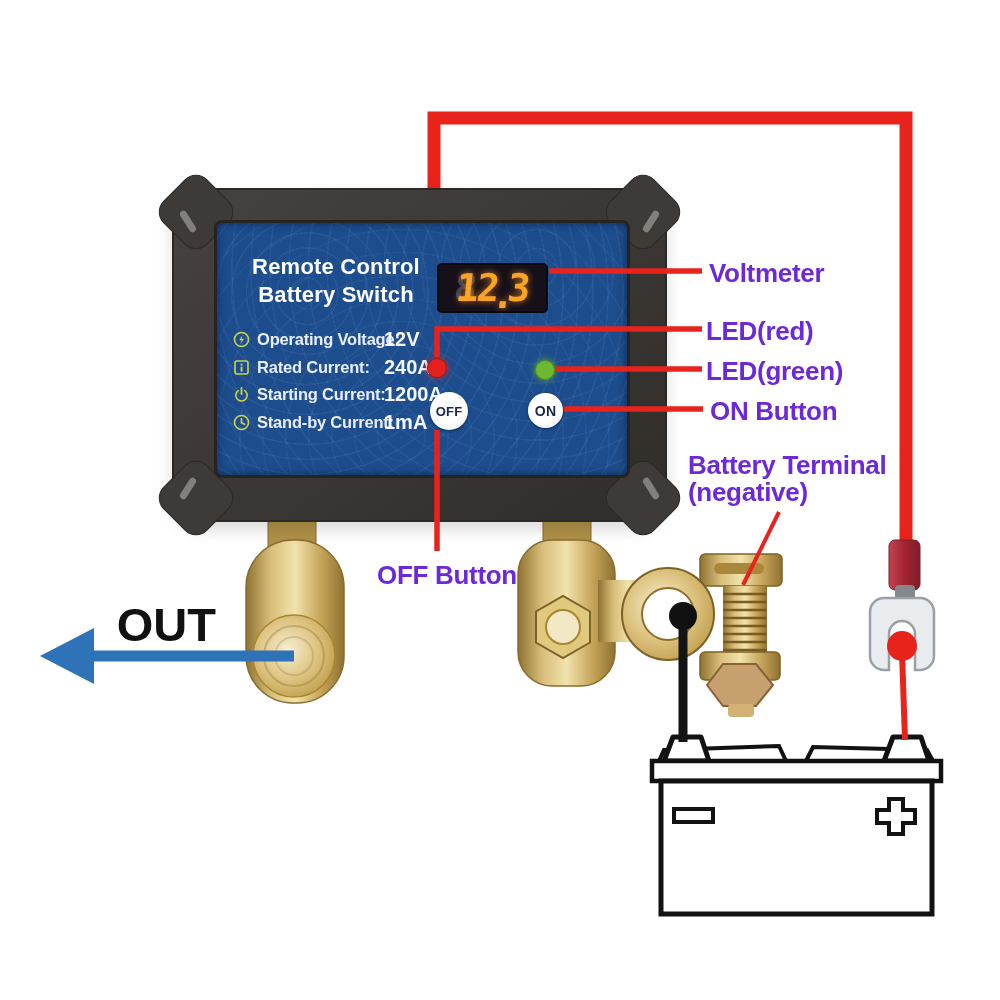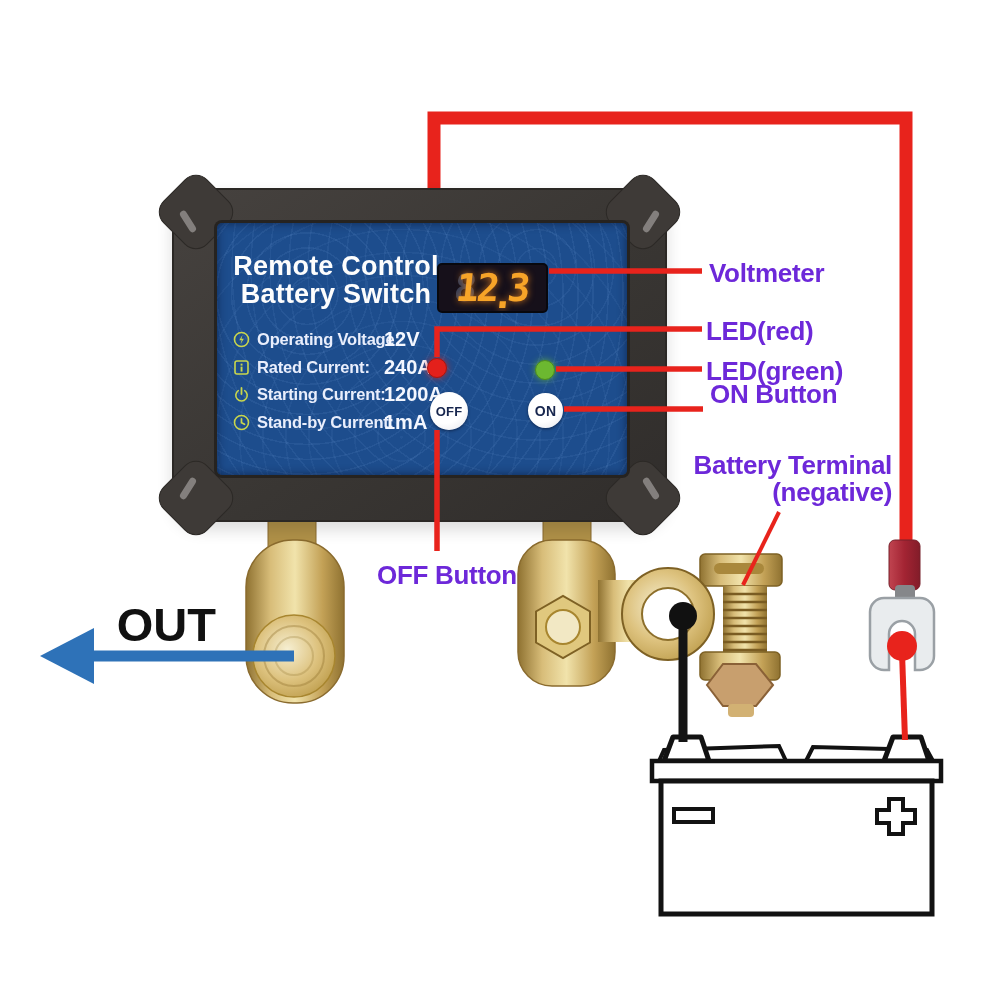--- a/index.html
+++ b/index.html
@@ -37,21 +37,21 @@
     position:absolute; left:45px; top:35px; width:410px; height:252px;
     border-radius:5px;
     background:
       repeating-radial-gradient(circle at 22% 28%, rgba(125,170,230,.10) 0 1.5px, transparent 1.5px 15px),
       repeating-radial-gradient(circle at 78% 18%, rgba(125,170,230,.09) 0 1.5px, transparent 1.5px 19px),
       repeating-radial-gradient(circle at 45% 85%, rgba(125,170,230,.07) 0 1.5px, transparent 1.5px 23px),
       #1d4d8d;
     box-shadow:inset 0 0 10px rgba(0,10,35,.55), 0 0 0 3px #262320;
   }
   .title { position:absolute; left:14px; top:30px; width:210px; text-align:center;
-    color:#fdfdfd; font-size:27px; font-weight:700; line-height:27.5px; letter-spacing:.2px; }
+    color:#fdfdfd; font-size:22px; font-weight:700; line-height:27.5px; letter-spacing:.2px; }
 
   .specs { position:absolute; left:16px; top:103px; width:230px; }
   .spec-row { position:relative; height:27.5px; display:flex; align-items:center; }
   .spec-icon { width:17px; height:17px; margin-right:7px; flex:none; }
   .spec-label { font-size:16.5px; font-weight:600; color:#e9eefc; white-space:nowrap; letter-spacing:-.2px; }
   .spec-value { position:absolute; left:151px; font-size:20px; font-weight:700; color:#f4f7ff; white-space:nowrap; }
 
   .display {
     position:absolute; left:265px; top:75px; width:111px; height:50px;
     background:#16101a; border:2px solid #08080d; border-radius:5px;
@@ -80,22 +80,22 @@
     letter-spacing:.2px;
   }
   .btn-off { left:258px; top:204px; width:38px; height:38px; font-size:13px; }
   .btn-on  { left:356px; top:205px; width:35px; height:35px; font-size:14px; }
 
   
   .ann { position:absolute; color:#6d28d9; font-size:26px; font-weight:700; letter-spacing:-.3px; white-space:nowrap; }
   .ann-voltmeter { left:709px; top:258px; }
   .ann-led-red   { left:706px; top:316px; }
   .ann-led-green { left:706px; top:356px; }
-  .ann-on        { left:710px; top:379px; }
-  .ann-batt      { left:688px; top:452px; width:204px; text-align:right; line-height:27px; white-space:normal; }
+  .ann-on        { left:710px; top:396px; }
+  .ann-batt      { left:688px; top:452px; width:204px; text-align:left; line-height:27px; white-space:normal; }
   .ann-off       { left:377px; top:560px; width:124px; text-align:left; }
   .ann-out       { left:100px; top:597px; width:116px; text-align:right;
                    font-size:47px; font-weight:700; letter-spacing:0; color:#111; }
 </style>
 </head>
 <body>
 
 <div class="stage">
 
   <svg class="layer" width="1000" height="1000" viewBox="0 0 1000 1000">

